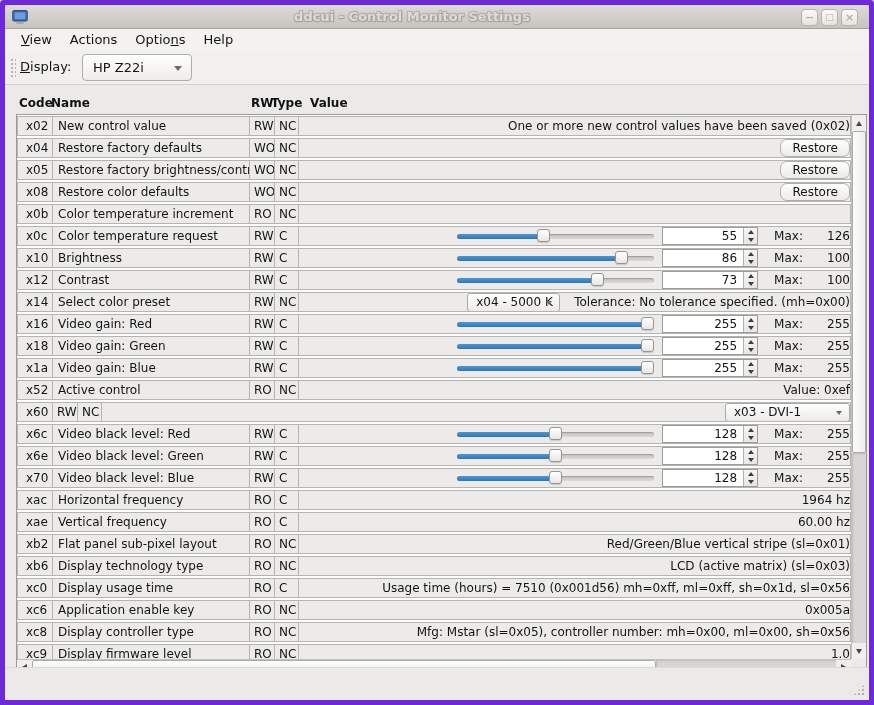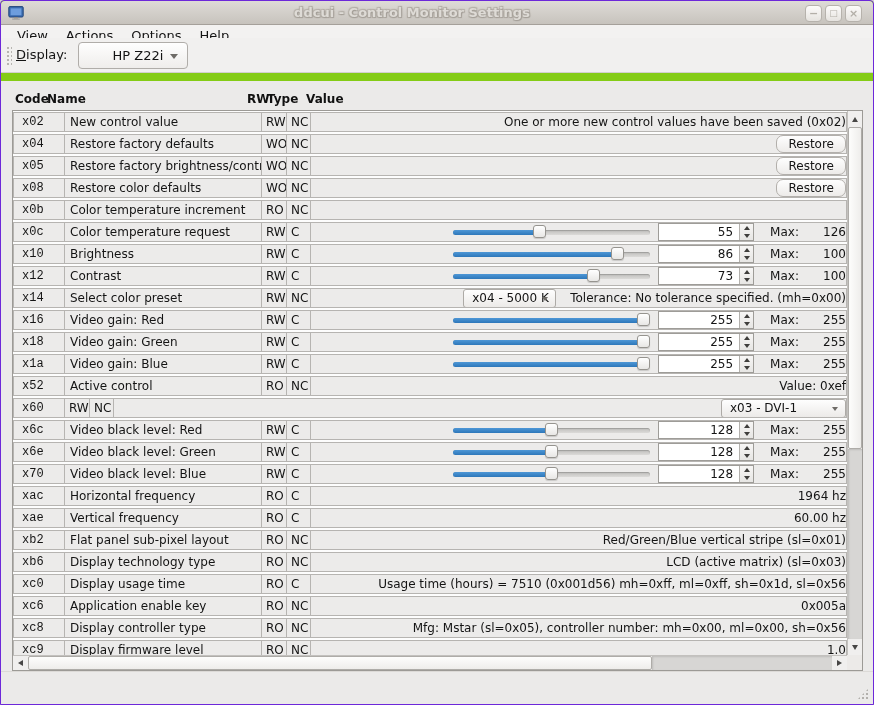--- a/index.html
+++ b/index.html
@@ -1,54 +1,54 @@
 <!DOCTYPE html>
 <html><head>
 <meta charset="utf-8">
 <style>
   html,body{margin:0;padding:0;background:#d6d3ce;}
   *{box-sizing:border-box;}
   body{width:874px;height:705px;font-family:"DejaVu Sans","Liberation Sans",sans-serif;-webkit-font-smoothing:antialiased;}
-  .window{position:relative;width:874px;height:705px;border:1px solid #6d28d9;border-radius:4px 4px 0 0;background:#84cc16;overflow:hidden;}
+  .window{position:relative;width:874px;height:705px;border:5px solid #6d28d9;border-radius:4px 4px 0 0;background:#f9a8d4;overflow:hidden;}
 
   
   .titlebar{position:absolute;top:0;left:0;right:0;height:24px;background:linear-gradient(#dedbd7,#c7c3bd);border-bottom:1px solid #a5a09a;border-radius:4px 4px 0 0;}
   .app-icon{position:absolute;left:7px;top:4px;width:16px;height:16px;}
   .title-text{position:absolute;left:30px;right:80px;top:0;line-height:24px;text-align:center;font-size:13px;font-weight:bold;color:#dedbd6;
     text-shadow:1px 1px 1px #a39e97,-1px -1px 1px #b7b2ab,1px -1px 1px #aca79f,-1px 1px 1px #aca79f;white-space:nowrap;}
   .winbtns{position:absolute;right:11px;top:4px;display:flex;gap:3px;}
   .winbtn{width:17px;height:17px;border:1px solid #b6b2ac;border-radius:4px;background:linear-gradient(#fcfbfa,#e6e3df);
     color:#b3afa8;text-align:center;font-weight:bold;padding:0;line-height:14px;font-size:11px;font-family:inherit;}
   .winbtn.max{font-size:9px;line-height:15px;}
 
   
   .menubar{position:absolute;top:24px;left:0;right:0;height:21px;background:#f3f2f1;display:flex;align-items:flex-end;padding-left:7px;font-size:13px;color:#141414;}
   .menu-item{padding:0 9px;line-height:21px;cursor:default;}
   .menu-item u{text-decoration:underline;}
 
   
-  .toolbar{position:absolute;top:37px;left:0;right:0;height:35px;background:#f1f0ef;border-bottom:1px solid #d2d0cd;text-align:center;}
+  .toolbar{position:absolute;top:45px;left:0;right:0;height:35px;background:#f1f0ef;border-bottom:1px solid #d2d0cd;}
   .tb-handle{position:absolute;left:5px;top:8px;width:6px;height:20px;
     background-image:radial-gradient(circle,#b7b5b1 1px,transparent 1.3px);background-size:4px 4px;}
   .display-label{position:absolute;left:15px;top:0;line-height:34px;font-size:13px;color:#141414;}
   .display-combo{position:absolute;left:77px;top:4px;width:110px;height:27px;border:1px solid #b0ada9;border-radius:4px;
     background:linear-gradient(#fefefe,#efedeb);font-size:13px;line-height:25px;padding-left:10px;color:#141414;}
   .combo-caret{position:absolute;width:0;height:0;border-left:4px solid transparent;border-right:4px solid transparent;border-top:5px solid #6e6b67;}
   .display-combo .combo-caret{right:9px;top:11px;}
 
   
   .content{position:absolute;top:80px;left:0;right:0;bottom:33px;background:#ebeae9;}
   .col-head{position:absolute;top:11px;font-size:12px;font-weight:bold;color:#111;}
   .h-code{left:14px;} .h-name{left:46px;} .h-rw{left:246px;} .h-type{left:266px;} .h-value{left:305px;}
 
   .frame{position:absolute;left:11px;top:29px;width:851px;height:561px;border:1px solid #9c9a96;background:#fdfdfd;}
   .rows{position:absolute;left:0;top:0;right:15px;bottom:15px;overflow:hidden;padding-top:1px;}
   .row{height:20px;margin-bottom:2px;background:#ecebea;border:1px solid #b6b4b1;display:flex;font-size:12px;line-height:18px;color:#141414;}
   .cell{white-space:nowrap;overflow:hidden;}
-  .c-code{width:51px;padding-left:8px;border-right:1px solid #b6b4b1;font-family:Liberation Mono, monospace;}
+  .c-code{width:35px;padding-left:8px;border-right:1px solid #b6b4b1;}
   .c-name{width:197px;padding-left:5px;border-right:1px solid #b6b4b1;}
   .c-rw{width:25px;padding-left:4px;border-right:1px solid #b6b4b1;}
   .c-type{width:24px;padding-left:4px;border-right:1px solid #b6b4b1;}
   .c-value{flex:1;display:flex;align-items:center;position:relative;overflow:hidden;white-space:nowrap;justify-content:flex-end;}
   .v-text{margin-left:10px;}
   .v-btn{margin-left:7px;height:18px;padding:0 11px;font-size:12px;font-family:inherit;color:#141414;
     border:1px solid #b2afab;border-radius:7px;background:linear-gradient(#fefefe,#edebe9);line-height:15px;}
   .v-combo{position:relative;margin-left:7px;height:19px;width:93px;border:1px solid #adaaa6;border-radius:3px;
     background:linear-gradient(#fefefe,#eceae8);font-size:12px;line-height:17px;padding-left:8px;}
   .v-combo.wide{width:125px;}

